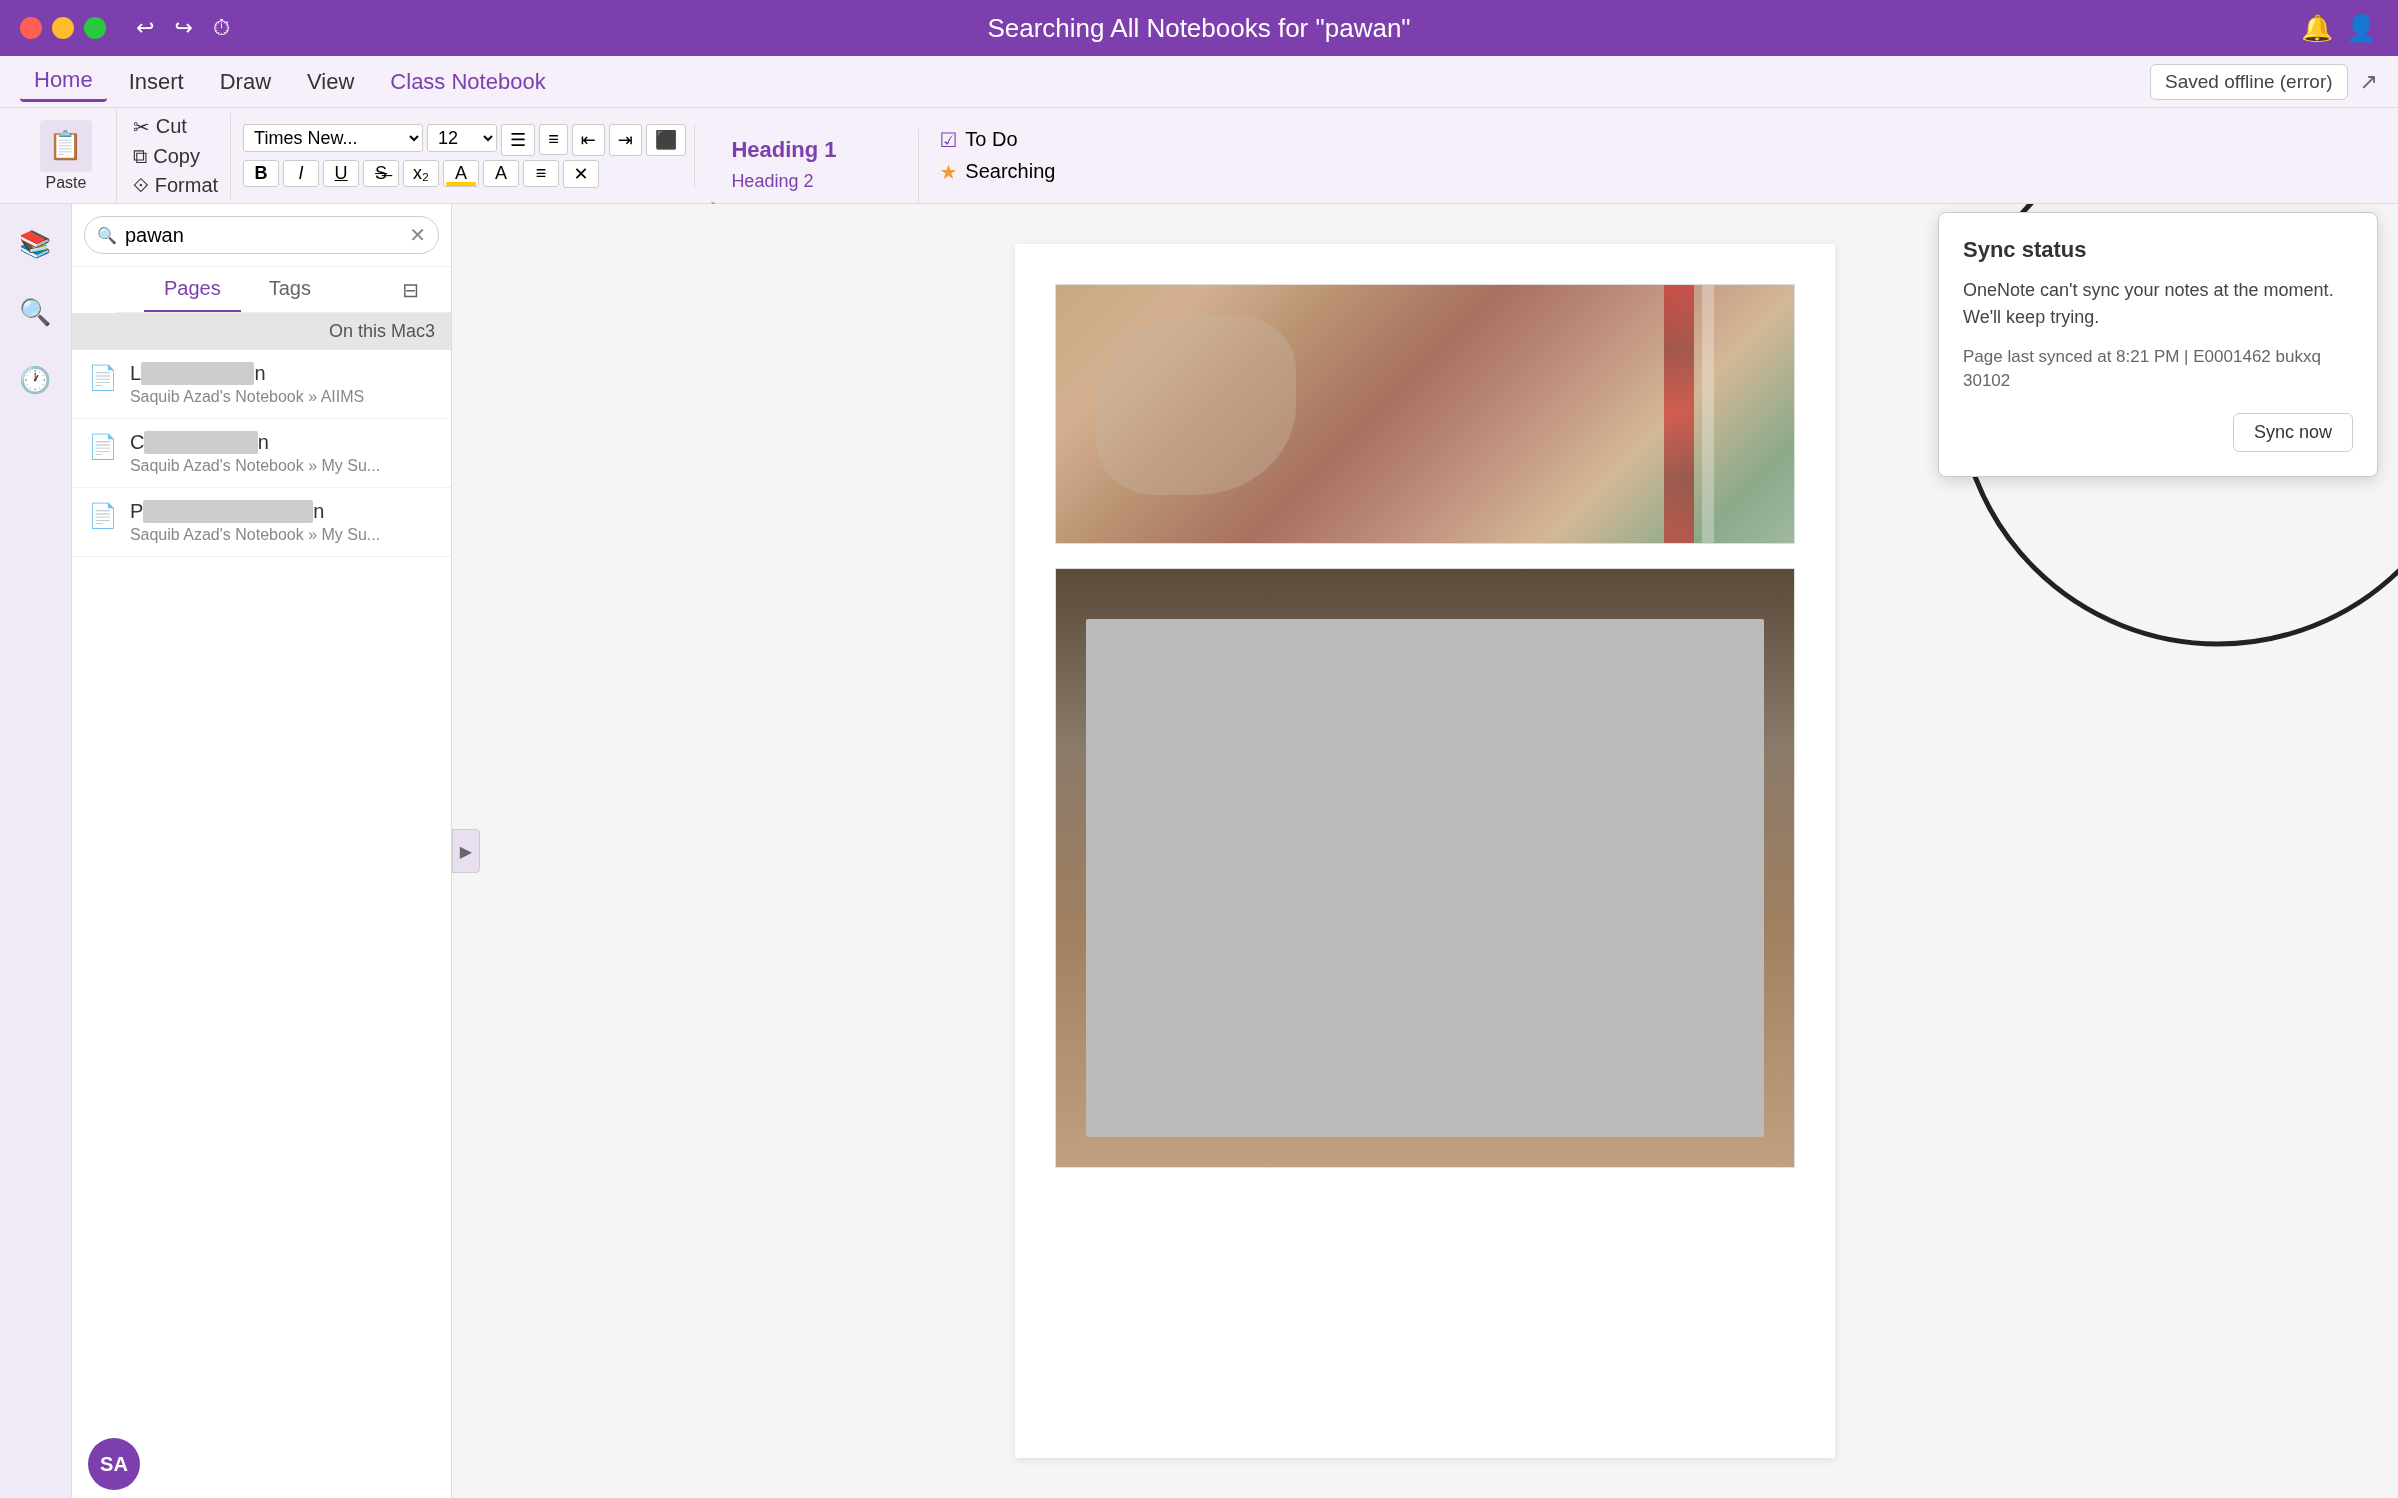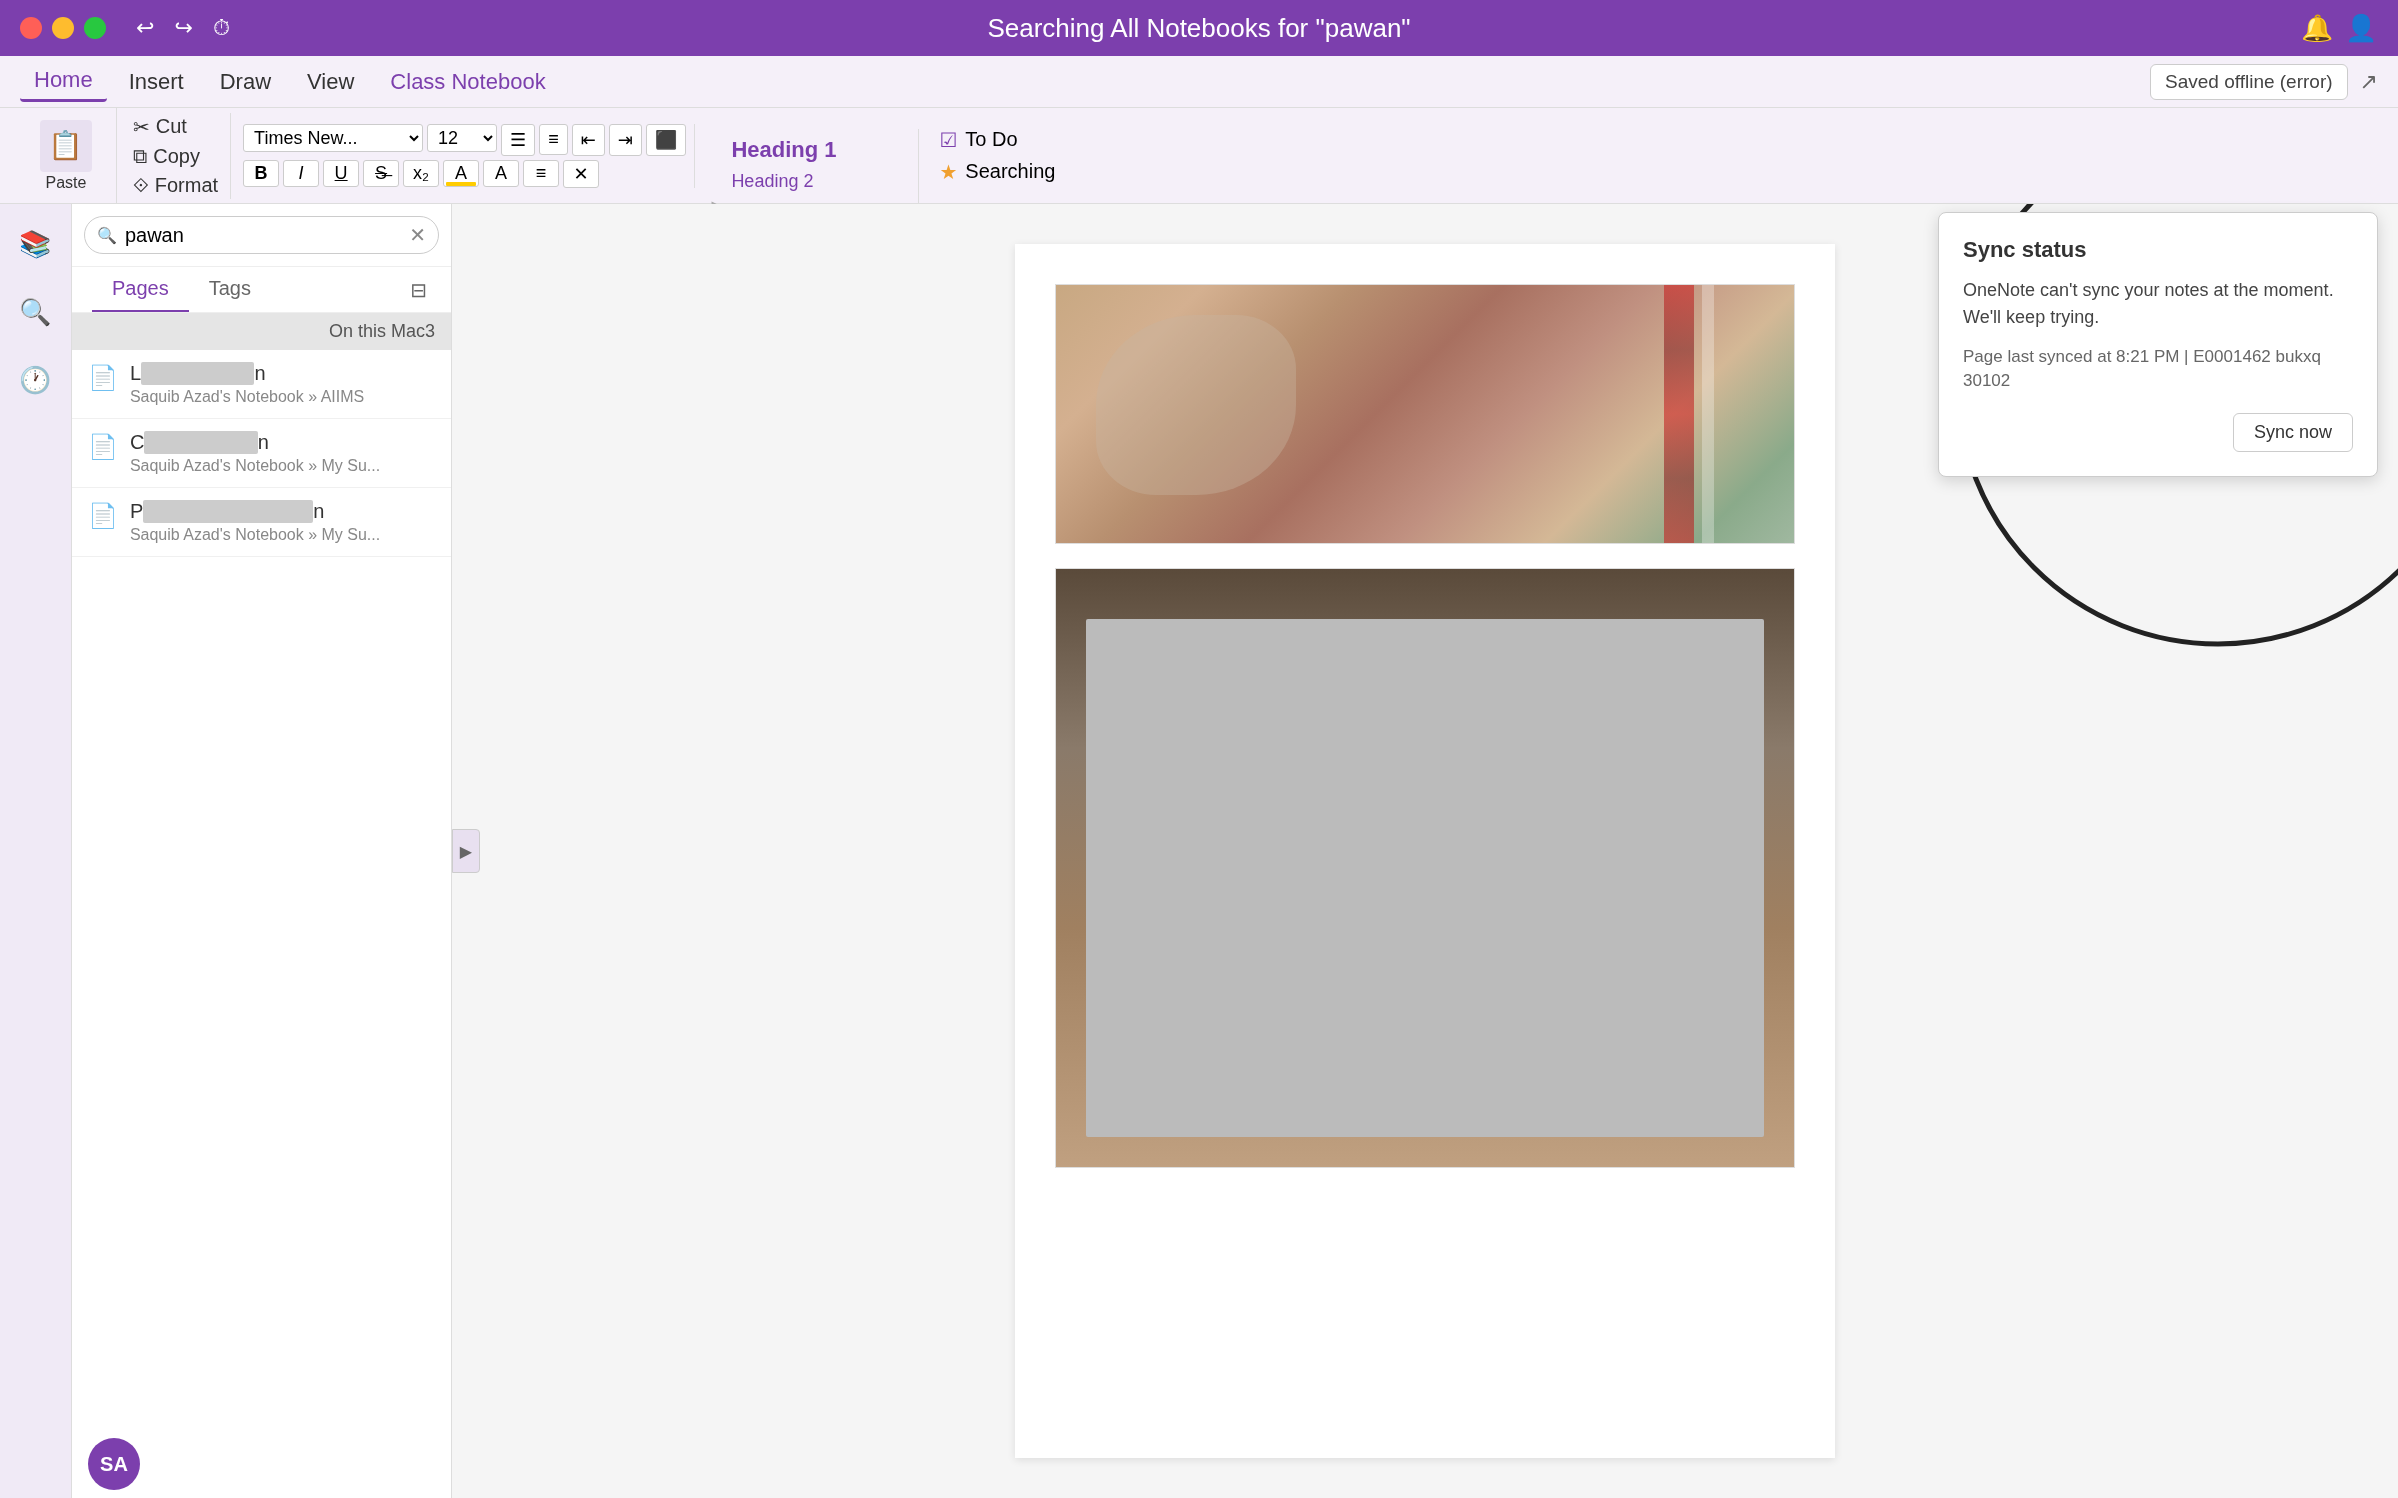--- a/index.html
+++ b/index.html
@@ -241,23 +241,24 @@
       border: 1px solid #ccc;
       border-radius: 20px;
       padding: 6px 12px;
       gap: 8px;
     }
     .search-input {
       border: none; outline: none; font-size: 20px; flex: 1;
     }
     .search-tabs {
       display: flex;
-      padding: 0 20px;
-      gap: 0;
+      padding: 0 28px;
+      gap: 8px;
       border-bottom: 1px solid #eee;
+      margin-left: 44px;
     }
     .search-tab {
       padding: 10px 20px;
       font-size: 20px;
       cursor: pointer;
       color: #666;
       border-bottom: 2px solid transparent;
     }
     .search-tab.active {
       color: #7c3fad;

